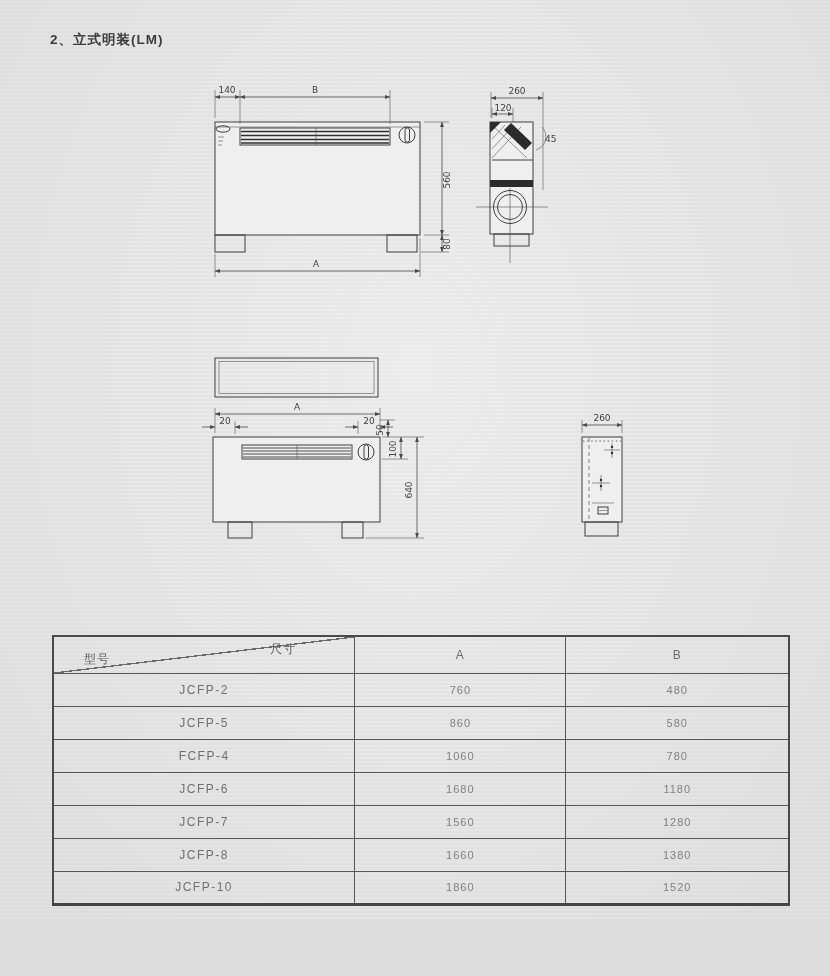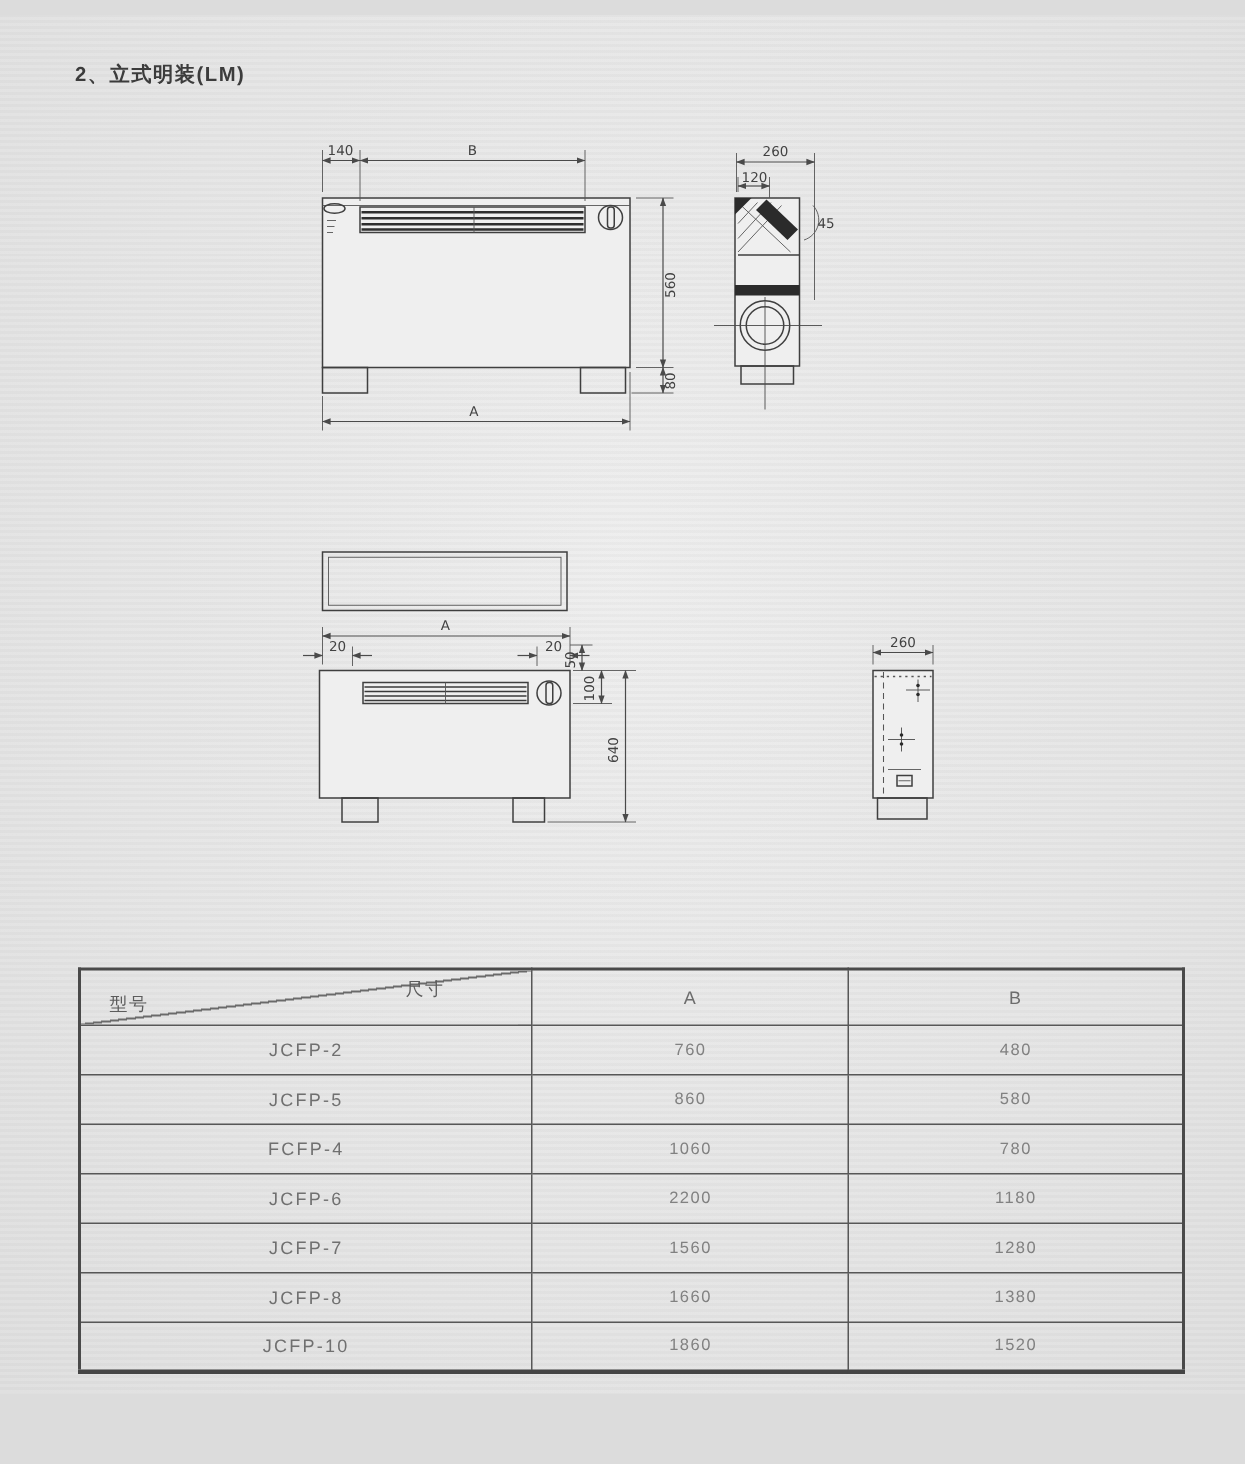--- a/index.html
+++ b/index.html
@@ -1,18 +1,18 @@
 <!DOCTYPE html>
 <html><head>
 <meta charset="utf-8">
 <style>
   * { margin:0; padding:0; box-sizing:border-box; }
   html,body { background:#dcdcdc; }
   .page {
-    position:relative; width:830px; height:919px; margin:10px auto;
+    position:relative; width:830px; height:919px; margin:0 auto;
     background:#e8e8e8;
     font-family:"Liberation Sans", sans-serif;
     overflow:hidden;
   }
   
   .page::before{
     content:""; position:absolute; inset:0; pointer-events:none;
     background:
       repeating-linear-gradient(0deg, rgba(255,255,255,.03) 0 2px, rgba(0,0,0,.02) 2px 4px),
       radial-gradient(ellipse at 50% 40%, rgba(255,255,255,.25), rgba(0,0,0,.04));
@@ -45,21 +45,21 @@
     height:33px; color:#818181; font-size:11px; letter-spacing:1px;
   }
   .spec-table tr.hdr td { height:37px; color:#6d6d6d; font-size:12px; }
   .spec-table td.model { color:#707070; font-size:12px; letter-spacing:1.5px; }
   td.diag {
     position:relative;
     background:linear-gradient(to bottom right,
       transparent calc(50% - .7px), #6a6a6a calc(50% - .7px),
       #6a6a6a calc(50% + .7px), transparent calc(50% + .7px));
   }
-  .diag .lbl-model { position:absolute; left:19px; bottom:5px; font-size:12px; color:#5c5c5c;font-family:Liberation Serif, serif; }
+  .diag .lbl-model { position:absolute; left:30px; bottom:5px; font-size:12px; color:#5c5c5c;font-family:Liberation Serif, serif; }
   .diag .lbl-dim   { position:absolute; right:58px; top:4px;  font-size:12px; color:#5c5c5c;text-align:right; }
 </style>
 </head>
 <body>
 
 <div class="page">
 
   <div class="title">2、立式明装(LM)</div>
 
   <svg class="drawings" width="830" height="580" viewBox="0 0 830 580">
@@ -255,21 +255,21 @@
       <td>860</td>
       <td>580</td>
     </tr>
     <tr>
       <td class="model">FCFP-4</td>
       <td>1060</td>
       <td>780</td>
     </tr>
     <tr>
       <td class="model">JCFP-6</td>
-      <td>2200</td>
+      <td>1680</td>
       <td>1180</td>
     </tr>
     <tr>
       <td class="model">JCFP-7</td>
       <td>1560</td>
       <td>1280</td>
     </tr>
     <tr>
       <td class="model">JCFP-8</td>
       <td>1660</td>

